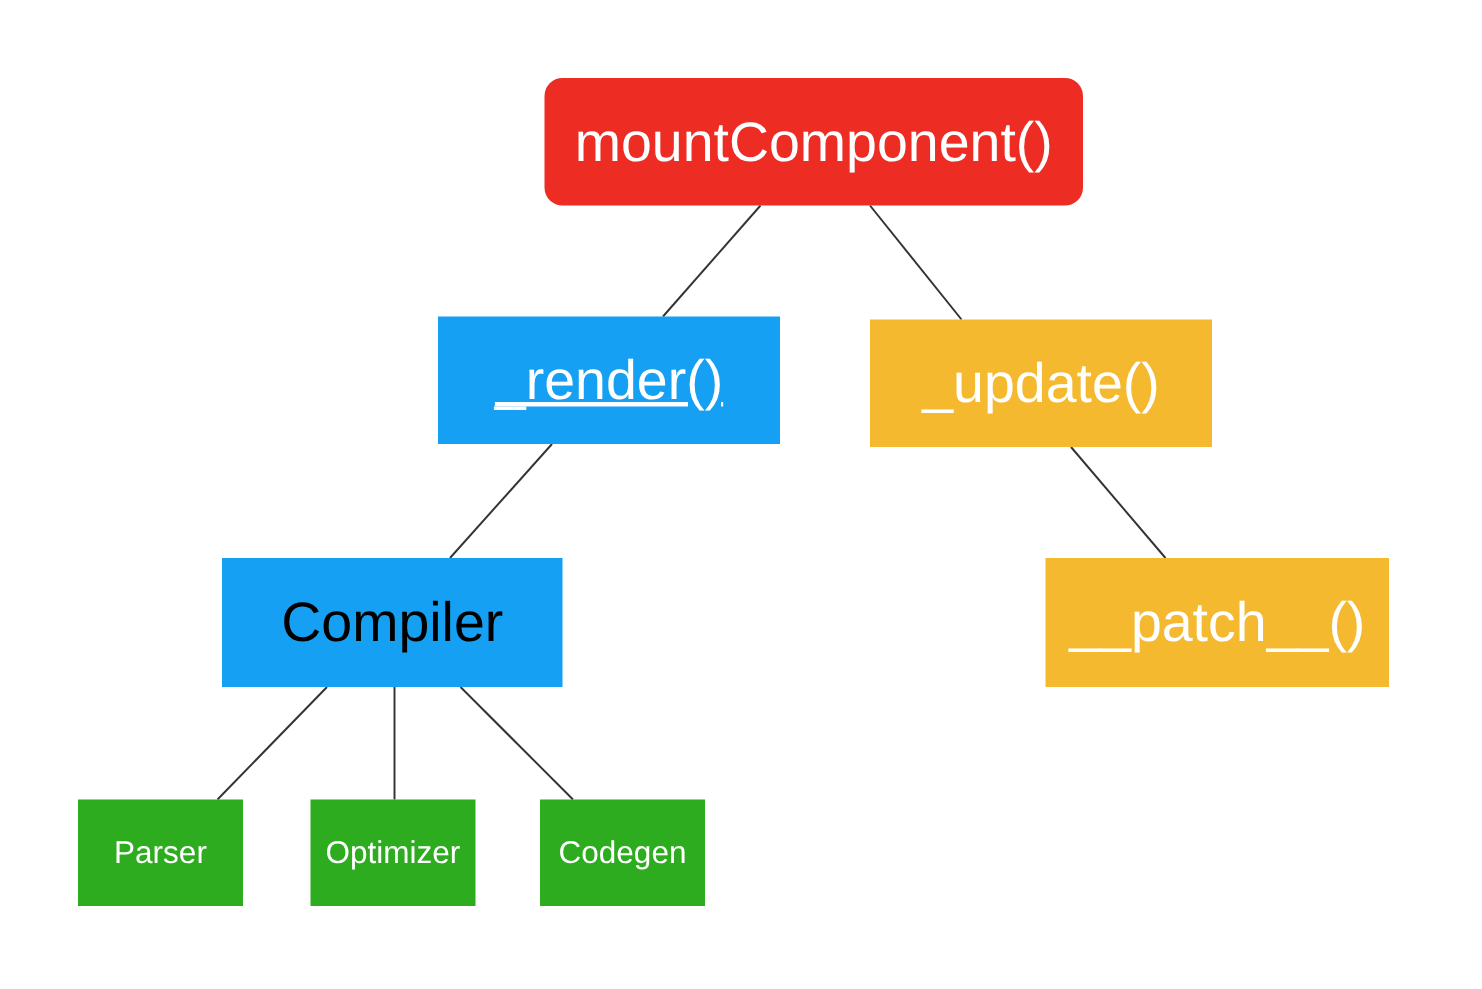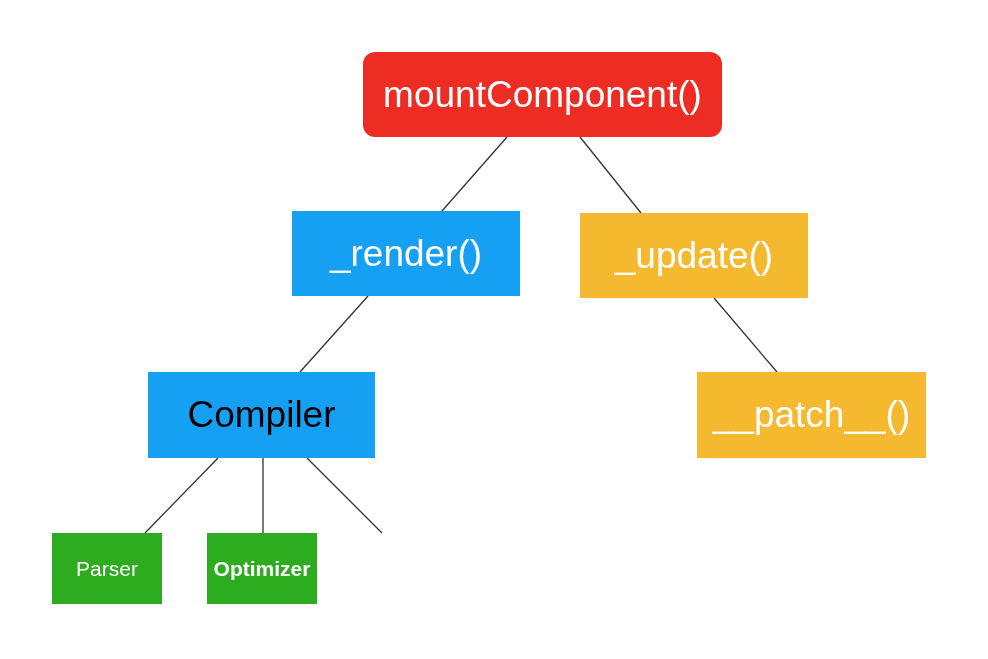--- a/index.html
+++ b/index.html
@@ -34,21 +34,21 @@
     color: #ffffff;
     text-align: center;
     white-space: nowrap;
     box-sizing: border-box;
   }
   .node-lg { font-size: 37px; }
   .node-sm { font-size: 21px; }
 
   
   #node-mount     { left: 363px; top:  52px; width: 359px; height: 85px; }
-  #node-render    { left: 292px; top: 211px; width: 228px; height: 85px; }
+  #node-render    { left: 292px; top: 211px; width: 228px; height: 85px; text-decoration: underline; }
   #node-update    { left: 580px; top: 213px; width: 228px; height: 85px; }
   #node-compiler  { left: 148px; top: 372px; width: 227px; height: 86px; }
   #node-patch     { left: 697px; top: 372px; width: 229px; height: 86px; }
   #node-parser    { left:  52px; top: 533px; width: 110px; height: 71px; }
   #node-optimizer { left: 207px; top: 533px; width: 110px; height: 71px; }
   #node-codegen   { left: 360px; top: 533px; width: 110px; height: 71px; }
 </style>
 </head>
 <body>
 
@@ -69,16 +69,17 @@
   <div class="node node-lg" id="node-render" style="background-color: rgb(22, 160, 244); color: rgb(255, 255, 255);">_render()</div>
 
   <div class="node node-lg" id="node-update" style="background-color: rgb(245, 185, 48); color: rgb(255, 255, 255);">_update()</div>
 
   <div class="node node-lg" id="node-compiler" style="background-color: rgb(22, 160, 244); color: #000000;">Compiler</div>
 
   <div class="node node-lg" id="node-patch" style="background-color: rgb(245, 185, 48); color: rgb(255, 255, 255);">__patch__()</div>
 
   <div class="node node-sm" id="node-parser" style="background-color: rgb(46, 172, 32); color: rgb(255, 255, 255);">Parser</div>
 
-  <div class="node node-sm" id="node-optimizer" style="background-color: rgb(46, 172, 32); color: rgb(255, 255, 255); font-weight: bold;">Optimizer</div>
+  <div class="node node-sm" id="node-optimizer" style="background-color: rgb(46, 172, 32); color: rgb(255, 255, 255);">Optimizer</div>
 
+  <div class="node node-sm" id="node-codegen" style="background-color: rgb(46, 172, 32); color: rgb(255, 255, 255);">Codegen</div>
 
 </div>
 
 </body></html>

